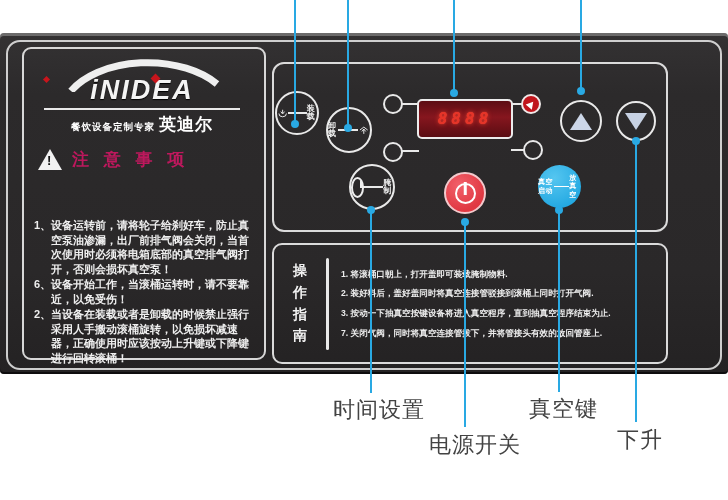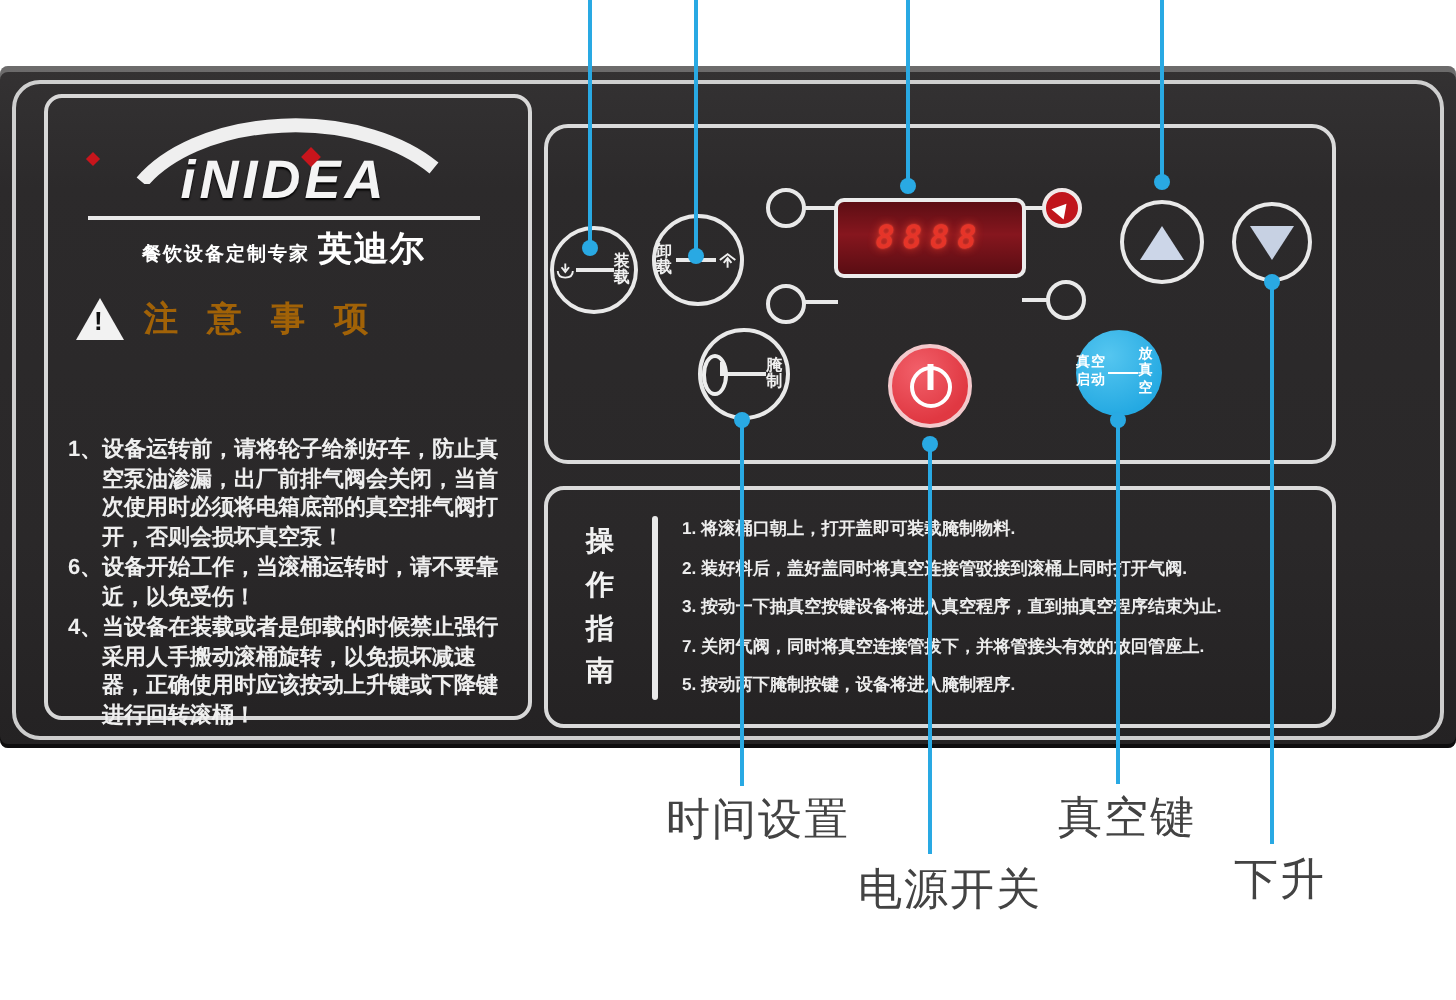--- a/index.html
+++ b/index.html
@@ -40,21 +40,21 @@
   .logo-underline{width:196px;height:2px;background:#e9e9e9;margin:4px auto 3px auto;}
   .tagline-row{display:flex;align-items:baseline;justify-content:center;gap:4px;color:#fff;}
   .tagline{font-size:9.5px;font-weight:bold;letter-spacing:1px;}
   .brandname{font-size:17px;font-weight:bold;letter-spacing:1px;}
 
   .notice-title-row{left:38px;top:147px;width:210px;height:24px;display:flex;align-items:center;gap:10px;}
   .warn-tri{position:relative;width:0;height:0;
     border-left:12px solid transparent;border-right:12px solid transparent;
     border-bottom:21px solid #f2f2f2;}
   .warn-tri span{position:absolute;left:-3px;top:4px;color:#111;font-size:13px;font-weight:bold;}
-  .notice-title{color:#a16207;font-size:17px;font-weight:bold;letter-spacing:5px;}
+  .notice-title{color:#be185d;font-size:17px;font-weight:bold;letter-spacing:5px;}
   .notice-list{
     left:34px;top:174px;width:222px;color:#efefef;
     font-size:11px;font-weight:bold;line-height:1.32;margin-top:44px;
   }
   .notice-item{padding-left:17px;text-indent:-17px;margin:0 0 1px 0;}
 
   
   .controls-box{
     left:272px;top:62px;width:392px;height:166px;
     border:2px solid rgba(238,238,238,.9);
@@ -145,26 +145,26 @@
 <div class="abs notice-title-row">
   <span class="warn-tri">
       <span>!</span>
     </span>
   <span class="notice-title">注 意 事 项</span>
 </div>
 
 <div class="abs notice-list">
   <p class="notice-item">1、设备运转前，请将轮子给刹好车，防止真空泵油渗漏，出厂前排气阀会关闭，当首次使用时必须将电箱底部的真空排气阀打开，否则会损坏真空泵！</p>
   <p class="notice-item">6、设备开始工作，当滚桶运转时，请不要靠近，以免受伤！</p>
-  <p class="notice-item">4、当设备在装载或者是卸载的时候禁止强行采用人手搬动滚桶旋转，以免损坏减速器，正确使用时应该按动上升键或下降键进行回转滚桶！</p>
+  <p class="notice-item">2、当设备在装载或者是卸载的时候禁止强行采用人手搬动滚桶旋转，以免损坏减速器，正确使用时应该按动上升键或下降键进行回转滚桶！</p>
 </div>
 
 <div class="abs controls-box"></div>
 
-<div class="abs cbtn outline" style="left:275px;top:113px;width:44px;height:44px;justify-content:center;">
+<div class="abs cbtn outline" style="left:275px;top:91px;width:44px;height:44px;justify-content:center;">
   <svg width="20" height="15" viewBox="0 0 24 18">
     <path d="M12 1 V8 M8 5 L12 10 L16 5" stroke="#eee" stroke-width="2" fill="none"></path>
     <path d="M4 9 Q4 16 12 16 Q20 16 20 9" stroke="#eee" stroke-width="2" fill="none"></path>
   </svg>
   <div class="btn-split"></div>
   <span class="btn-cn">装载</span>
 </div>
 
 <div class="abs cbtn outline" style="left:326px;top:107px;width:46px;height:46px;">
   <span class="btn-cn">卸载</span>
@@ -224,21 +224,20 @@
     <span>作</span>
     <span>指</span>
     <span>南</span>
   </div>
   <div class="guide-divider"></div>
   <div class="guide-steps">
     <p class="guide-step">1. 将滚桶口朝上，打开盖即可装载腌制物料.</p>
     <p class="guide-step">2. 装好料后，盖好盖同时将真空连接管驳接到滚桶上同时打开气阀.</p>
     <p class="guide-step">3. 按动一下抽真空按键设备将进入真空程序，直到抽真空程序结束为止.</p>
     <p class="guide-step">7. 关闭气阀，同时将真空连接管拔下，并将管接头有效的放回管座上.</p>
-    <p class="guide-step">5. 按动两下腌制按键，设备将进入腌制程序.</p>
   </div>
 </div>
 
 <div class="abs callout-line" style="left:294px;top:0;height:126px;"></div>
 <div class="abs callout-dot" style="left:291px;top:120px;"></div>
 
 <div class="abs callout-line" style="left:347px;top:0;height:130px;"></div>
 <div class="abs callout-dot" style="left:344px;top:124px;"></div>
 
 <div class="abs callout-line" style="left:453px;top:0;height:94px;"></div>

